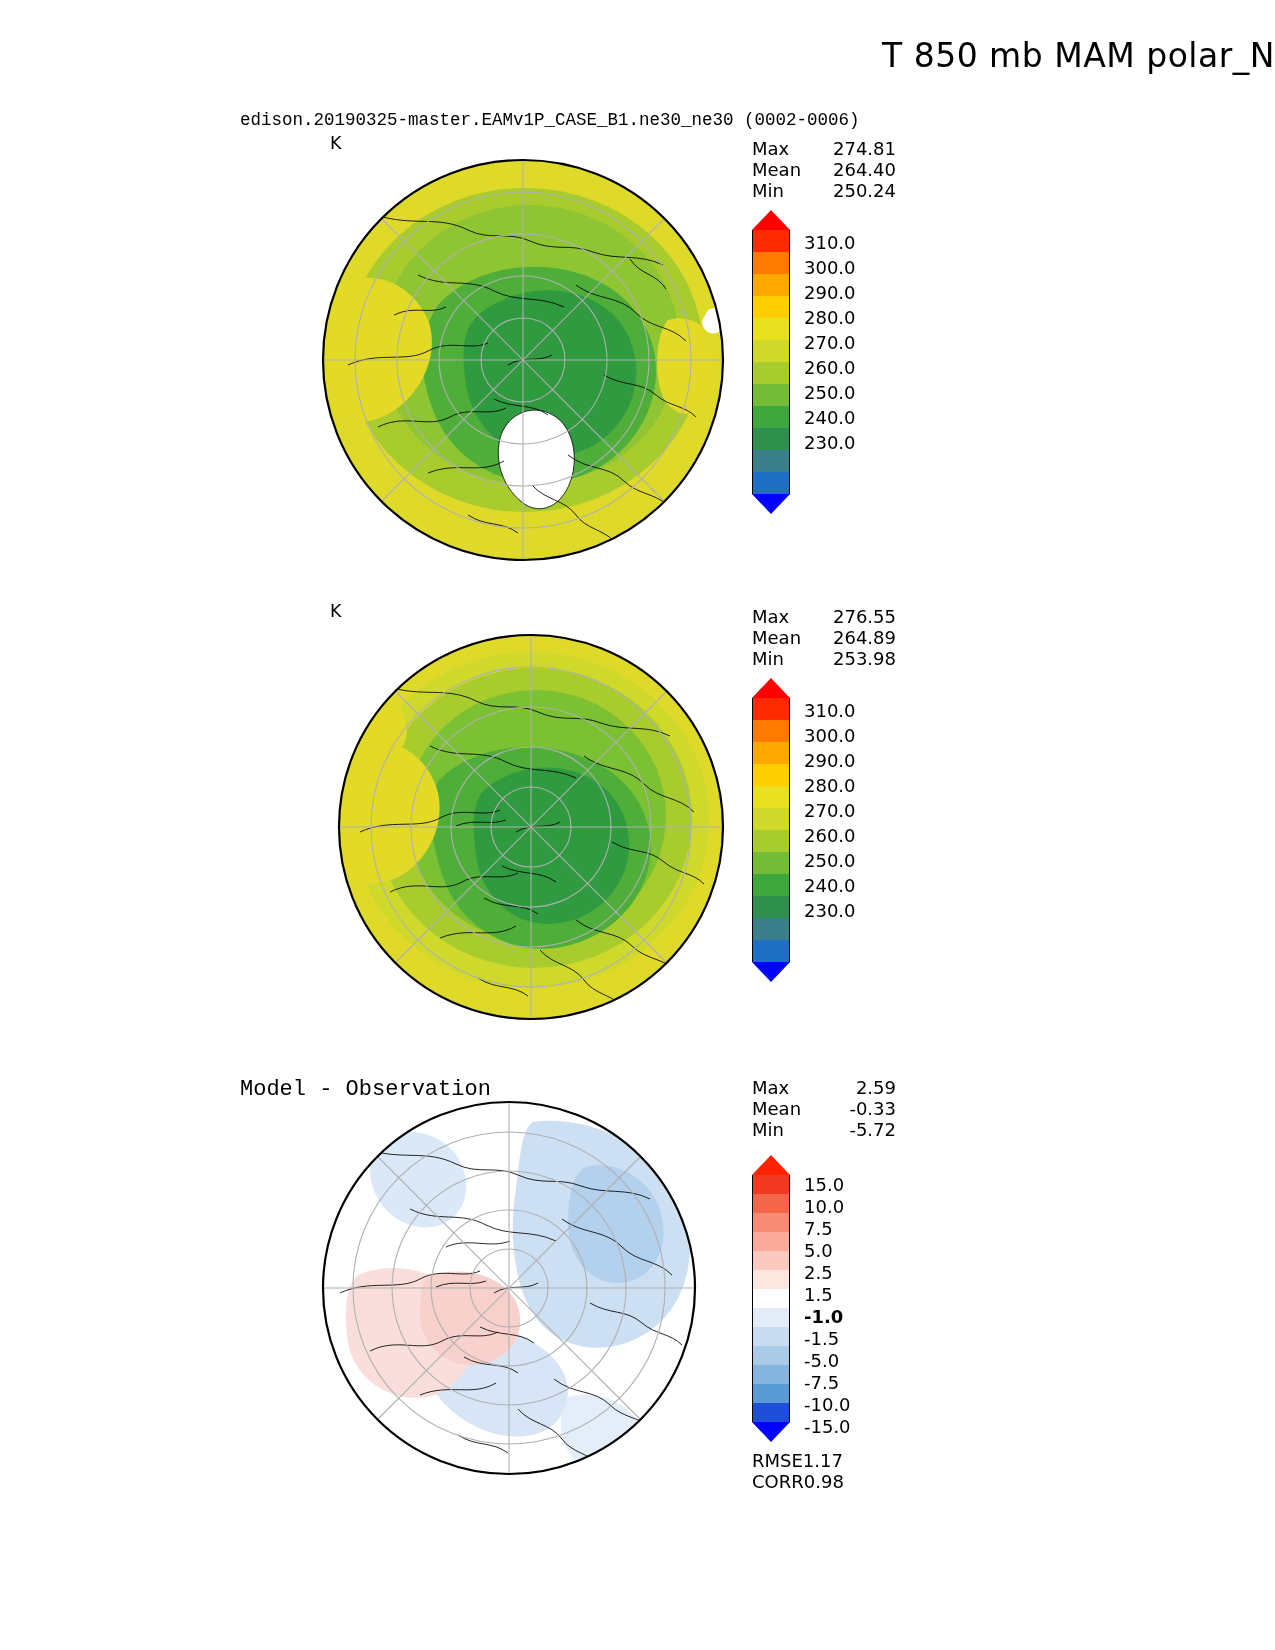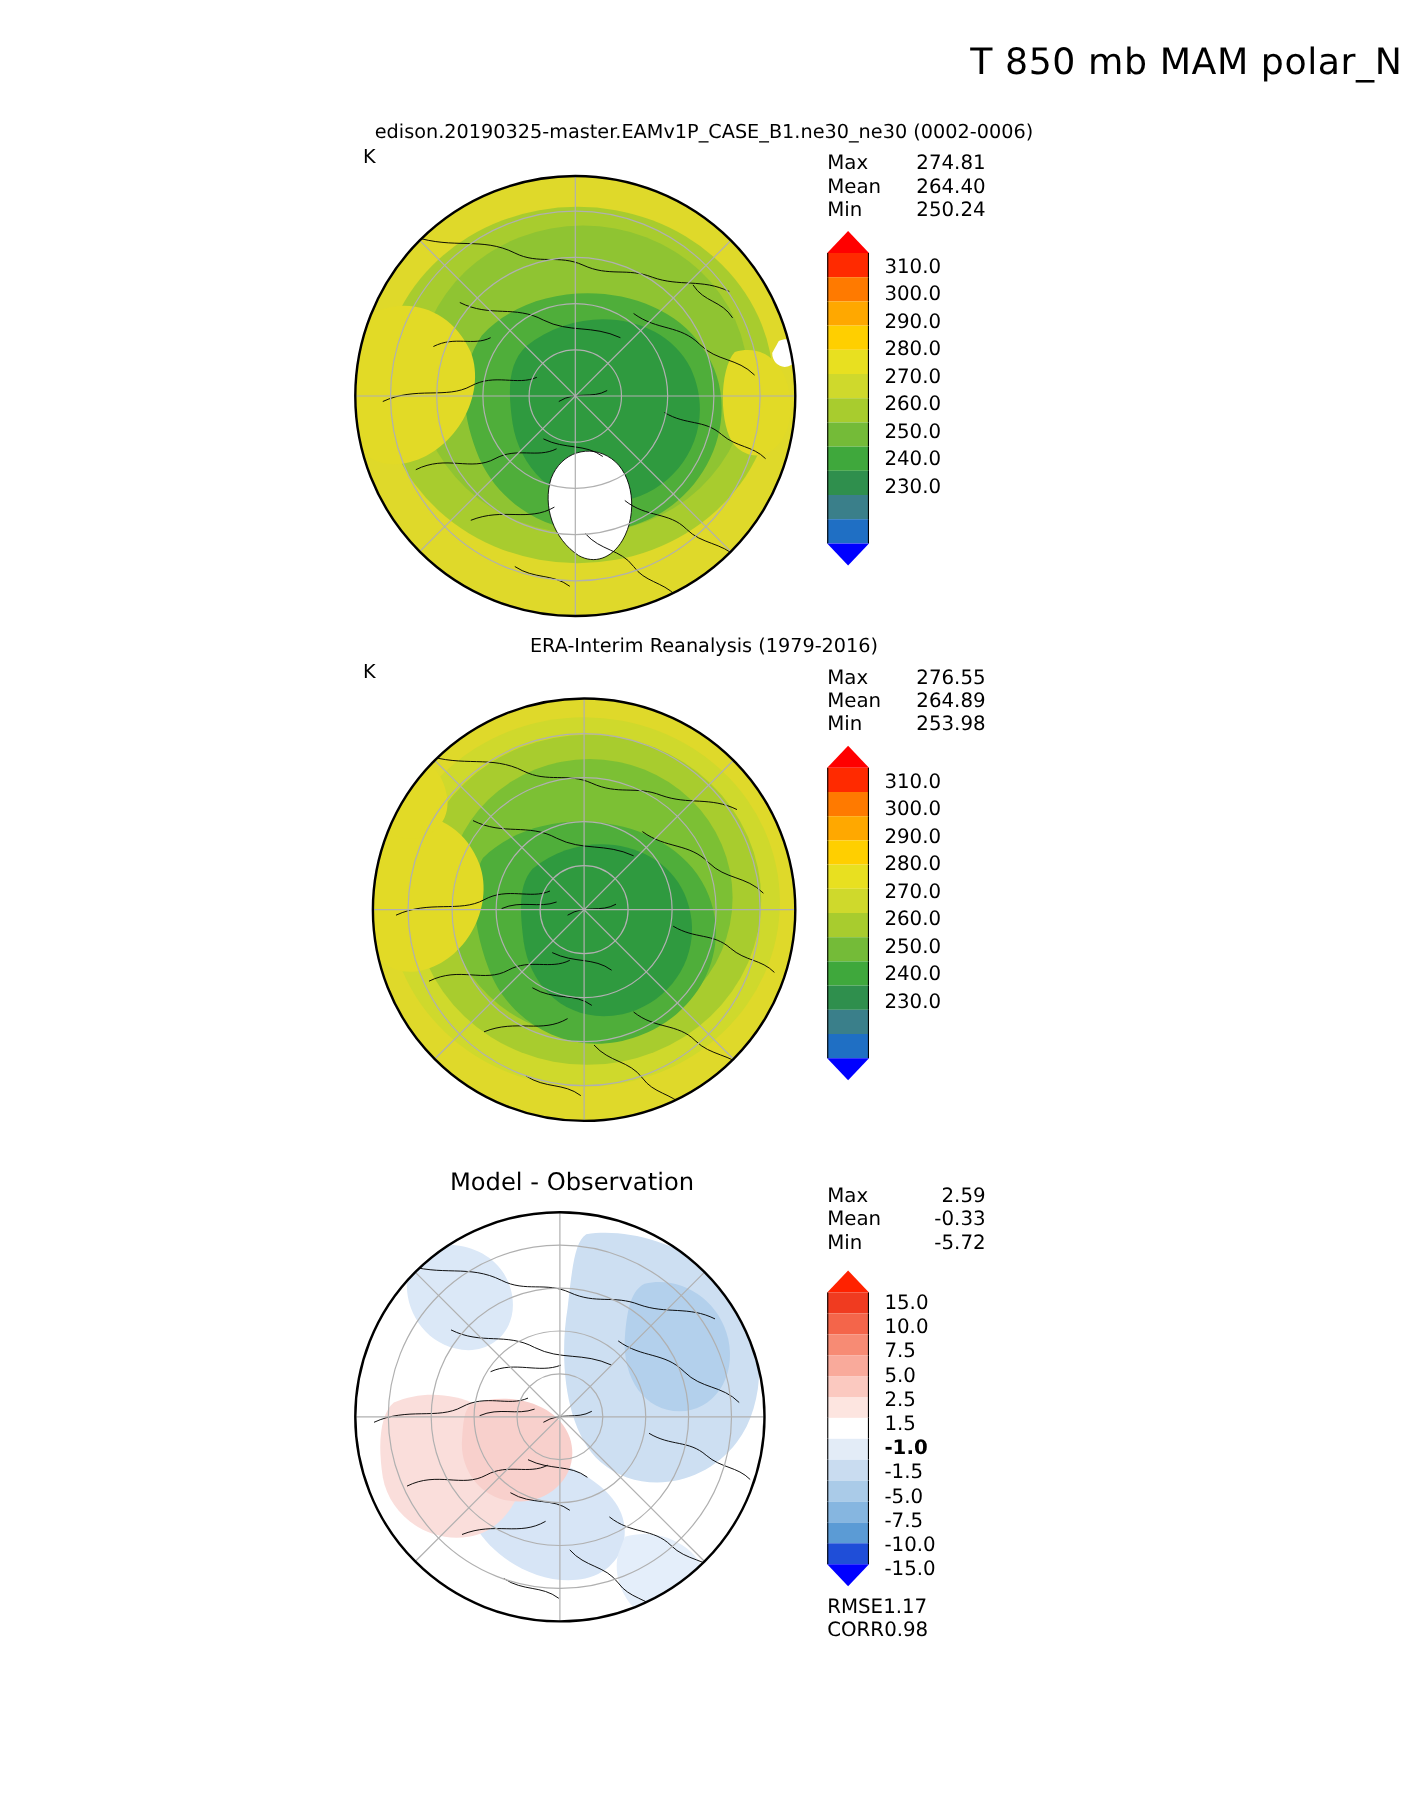--- a/index.html
+++ b/index.html
@@ -29,23 +29,24 @@
     position: absolute;
     left: 0;
     width: 1275px;
   }
   .panel-1 { top: 100px; height: 470px; }
   .panel-2 { top: 570px; height: 480px; }
   .panel-3 { top: 1055px; height: 500px; }
 
   .panel-title {
     position: absolute;
-    text-align: center;
+    text-align: left;
     font-size: 17.5px;
     white-space: nowrap;
+    font-family: Liberation Mono, monospace;
   }
   .panel-title.big {
     font-size: 22px;
   }
   .units {
     position: absolute;
     font-size: 17.5px;
   }
 
   .stats {
@@ -222,21 +223,20 @@
       <div style="top:147px;">260.0</div>
       <div style="top:172px;">250.0</div>
       <div style="top:197px;">240.0</div>
       <div style="top:222px;">230.0</div>
     </div>
   </div>
 </div>
 
 <div class="panel panel-2">
 
-  <div class="panel-title" style="left:240px; top:8px; width:800px;">ERA-Interim Reanalysis (1979-2016)</div>
 
   <div class="units" style="left:330px; top:31px;">K</div>
 
   <div class="stats" style="left:752px; top:36px;">
     <div class="row">
         <span class="lbl">Max</span>
         <span class="val">276.55</span>
       </div>
     <div class="row">
         <span class="lbl">Mean</span>
@@ -323,21 +323,21 @@
       <div style="top:147px;">260.0</div>
       <div style="top:172px;">250.0</div>
       <div style="top:197px;">240.0</div>
       <div style="top:222px;">230.0</div>
     </div>
   </div>
 </div>
 
 <div class="panel panel-3">
 
-  <div class="panel-title big" style="left:240px; top:8px; width:560px;">Model - Observation</div>
+  <div class="panel-title big" style="left:240px; top:22px; width:560px;">Model - Observation</div>
 
   <div class="stats" style="left:752px; top:22px;">
     <div class="row">
         <span class="lbl">Max</span>
         <span class="val">2.59</span>
       </div>
     <div class="row">
         <span class="lbl">Mean</span>
         <span class="val">-0.33</span>
       </div>

